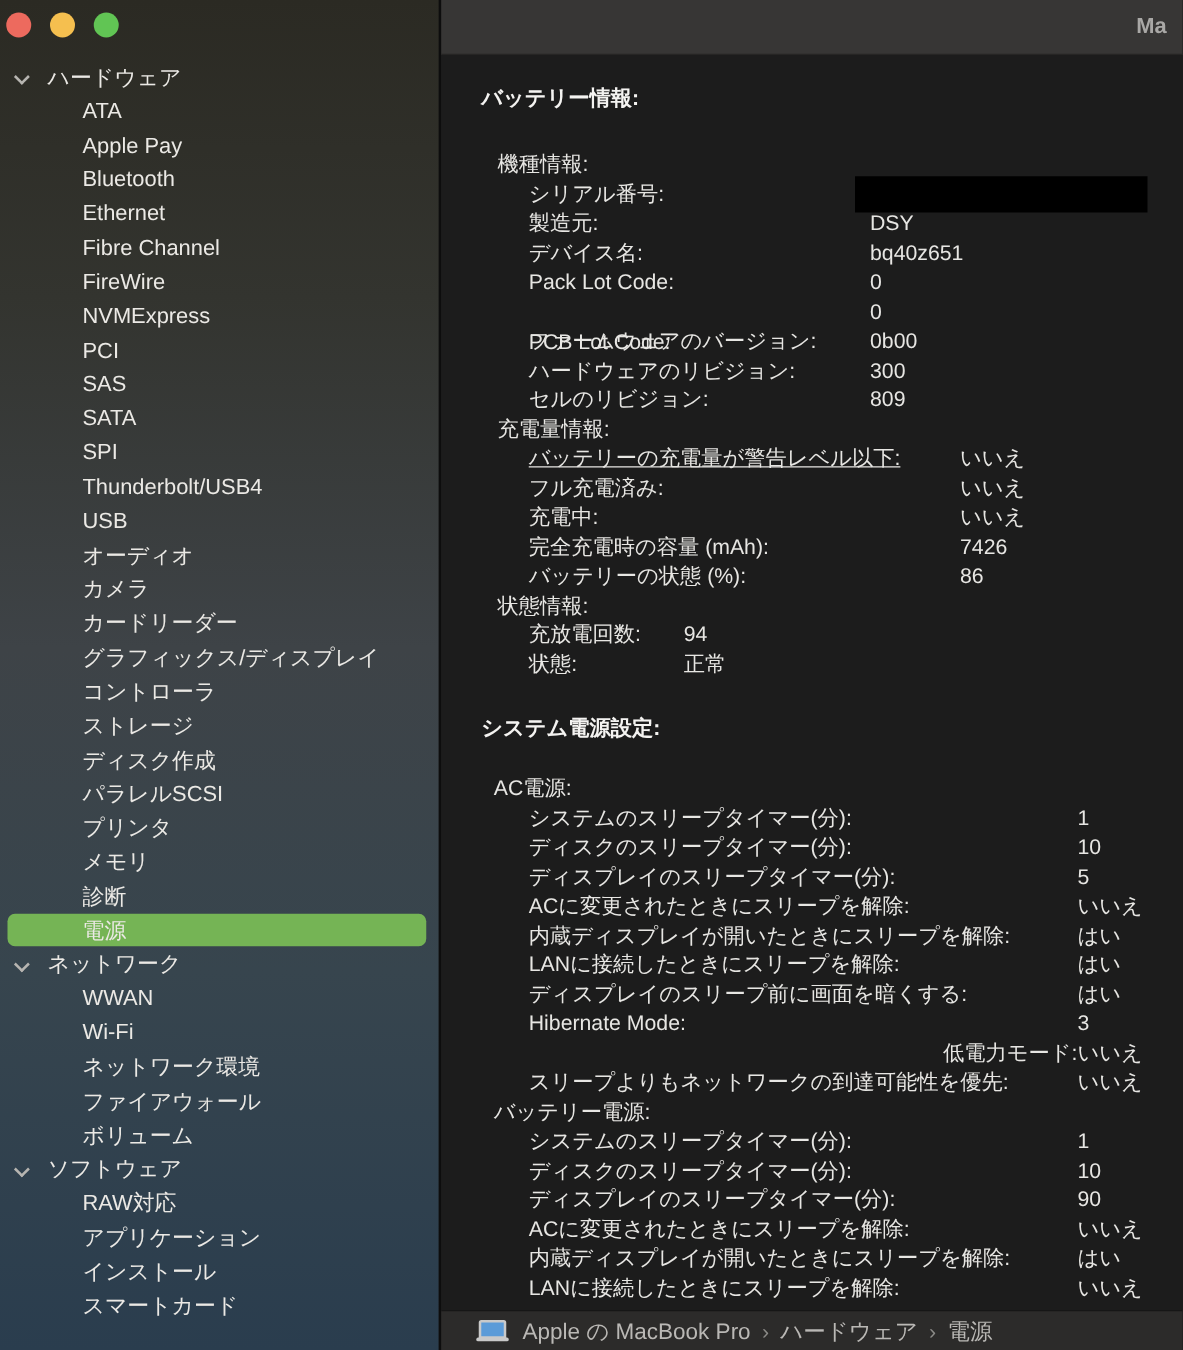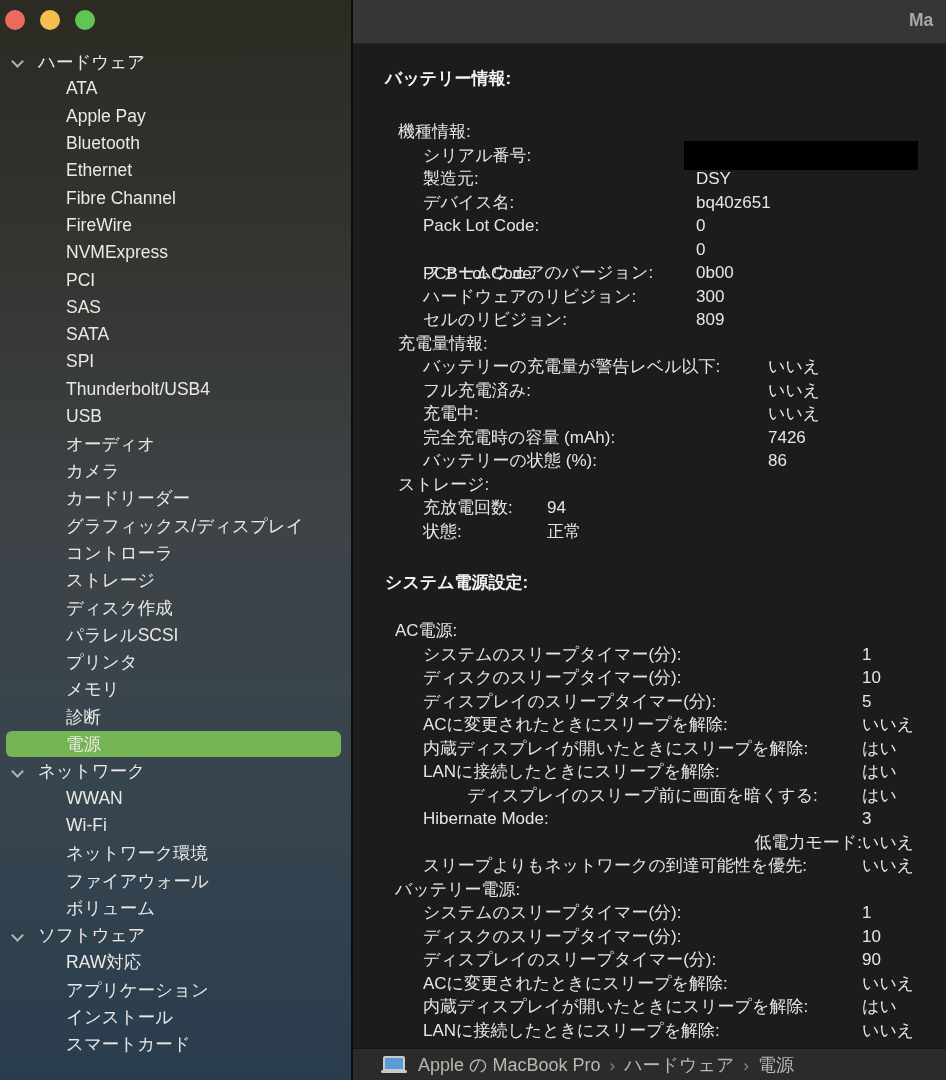--- a/index.html
+++ b/index.html
@@ -222,40 +222,40 @@
       <div class="row">
         <span class="rl" style="width: 273px;">ハードウェアのリビジョン:</span>
         <span class="rv">300</span>
       </div>
       <div class="row">
         <span class="rl" style="width: 273px;">セルのリビジョン:</span>
         <span class="rv">809</span>
       </div>
       <div class="line grp">充電量情報:</div>
       <div class="row">
-        <span class="rl" style="width: 345px;">バッテリーの充電量が警告レベル以下:</span>
+        <span class="rl" style="width: 345px; text-decoration: underline;">バッテリーの充電量が警告レベル以下:</span>
         <span class="rv">いいえ</span>
       </div>
       <div class="row">
         <span class="rl" style="width: 345px;">フル充電済み:</span>
         <span class="rv">いいえ</span>
       </div>
       <div class="row">
         <span class="rl" style="width: 345px;">充電中:</span>
         <span class="rv">いいえ</span>
       </div>
       <div class="row">
         <span class="rl" style="width: 345px;">完全充電時の容量 (mAh):</span>
         <span class="rv">7426</span>
       </div>
       <div class="row">
         <span class="rl" style="width: 345px;">バッテリーの状態 (%):</span>
         <span class="rv">86</span>
       </div>
-      <div class="line grp">ストレージ:</div>
+      <div class="line grp">状態情報:</div>
       <div class="row">
         <span class="rl" style="width: 124px;">充放電回数:</span>
         <span class="rv">94</span>
       </div>
       <div class="row">
         <span class="rl" style="width: 124px;">状態:</span>
         <span class="rv">正常</span>
       </div>
       <div style="height: 28px;"></div>
       <div class="line hdr">システム電源設定:</div>
@@ -279,21 +279,21 @@
       </div>
       <div class="row">
         <span class="rl" style="width: 439px;">内蔵ディスプレイが開いたときにスリープを解除:</span>
         <span class="rv">はい</span>
       </div>
       <div class="row">
         <span class="rl" style="width: 439px;">LANに接続したときにスリープを解除:</span>
         <span class="rv">はい</span>
       </div>
       <div class="row">
-        <span class="rl" style="width: 439px; text-align: center;">ディスプレイのスリープ前に画面を暗くする:</span>
+        <span class="rl" style="width: 439px;">ディスプレイのスリープ前に画面を暗くする:</span>
         <span class="rv">はい</span>
       </div>
       <div class="row">
         <span class="rl" style="width: 439px;">Hibernate Mode:</span>
         <span class="rv">3</span>
       </div>
       <div class="row">
         <span class="rl" style="width: 439px; text-align: right;">低電力モード:</span>
         <span class="rv">いいえ</span>
       </div>

